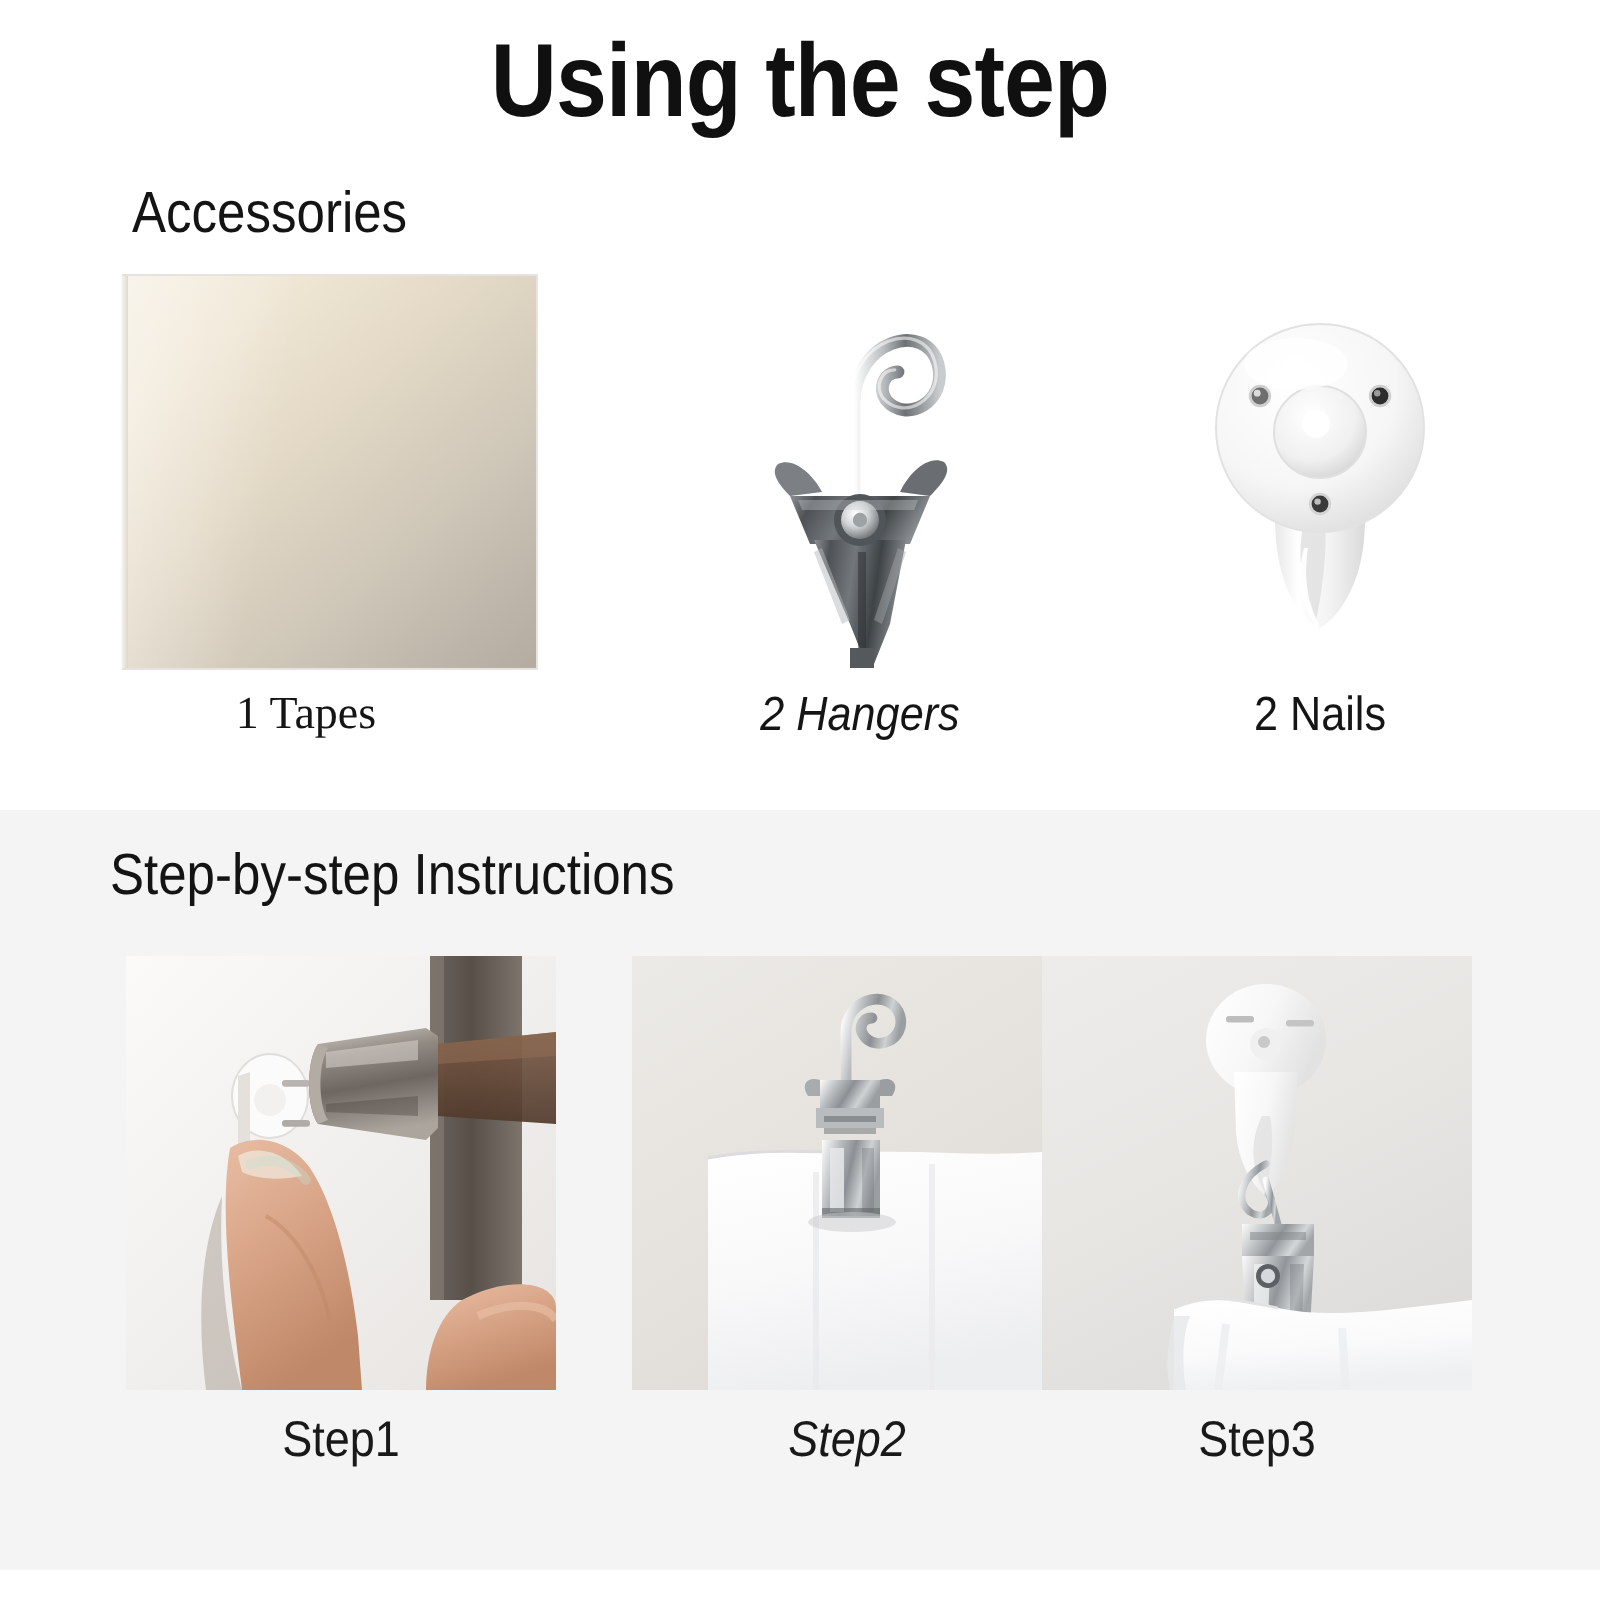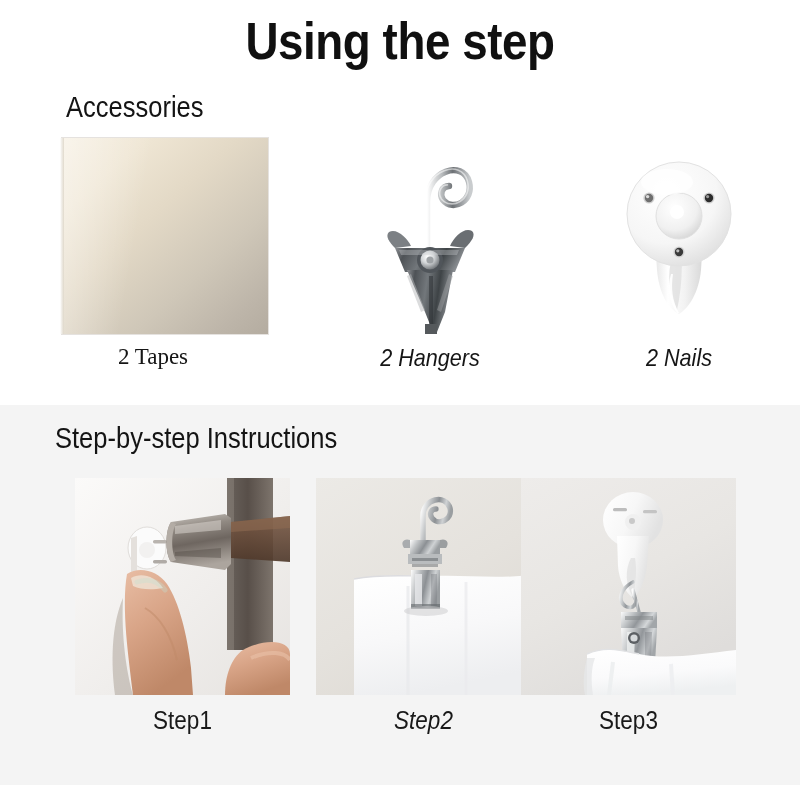--- a/index.html
+++ b/index.html
@@ -36,21 +36,21 @@
     transform-origin:left top;
   }
   #accessories-heading{left:66px;top:91px;font-size:29px;}
   #steps-heading{left:55px;top:422px;font-size:29px;}
 
   
   .acc-row{position:absolute;left:0;top:130px;width:800px;height:260px;}
   .acc-cell{position:absolute;top:0;width:230px;height:260px;}
   #acc-tapes{left:38px;}
   #acc-hangers{left:315px;font-style:italic;}
-  #acc-nails{left:564px;font-style:italic;}
+  #acc-nails{left:545px;}
 
   .acc-art{position:relative;width:230px;height:215px;}
 
   .acc-cap{
     position:absolute;left:0;top:214px;width:230px;
     text-align:center;color:#151515;
   }
   .cap-serif{font-family:"Liberation Serif", serif;font-size:23px;}
   .cap-sans{font-family:"Liberation Sans", sans-serif;font-size:24px;
             transform:scaleX(0.9);transform-origin:center top;}
@@ -86,21 +86,21 @@
 
   
   .grey-band{
     position:absolute;left:0;top:405px;width:800px;height:380px;
     background:#f4f4f4;
   }
 
   
   .steps-row{position:absolute;left:0;top:478px;width:800px;height:280px;}
   .step-cell{position:absolute;top:0;width:215px;}
-  #step-1{left:75px;}
+  #step-1{left:63px;}
   #step-2{left:316px;font-style:italic;}
   #step-3{left:521px;text-decoration:underline;}
 
   .photo{
     position:relative;width:215px;height:217px;
     overflow:hidden;background:#e9e7e4;
   }
   .step-cap{
     position:absolute;left:0;top:228px;width:215px;
     text-align:center;
@@ -120,21 +120,21 @@
 
   <div class="sec-head" id="accessories-heading">Accessories</div>
 
   <div class="acc-row">
 
     <div class="acc-cell" id="acc-tapes">
       <div class="acc-art">
         <div class="tape-square"></div>
         <div class="tape-edge"></div>
       </div>
-      <div class="acc-cap cap-serif">2 Tapes</div>
+      <div class="acc-cap cap-serif">1 Tapes</div>
     </div>
 
     <div class="acc-cell" id="acc-hangers">
       <div class="acc-art">
         <svg class="hanger" width="150" height="210" viewBox="0 0 150 210" aria-hidden="true">
           <defs>
             <linearGradient id="wireG" x1="0" y1="0" x2="1" y2="0">
               <stop offset="0%" stop-color="#ffffff"></stop>
               <stop offset="35%" stop-color="#b9bcbe"></stop>
               <stop offset="60%" stop-color="#6d7175"></stop>

